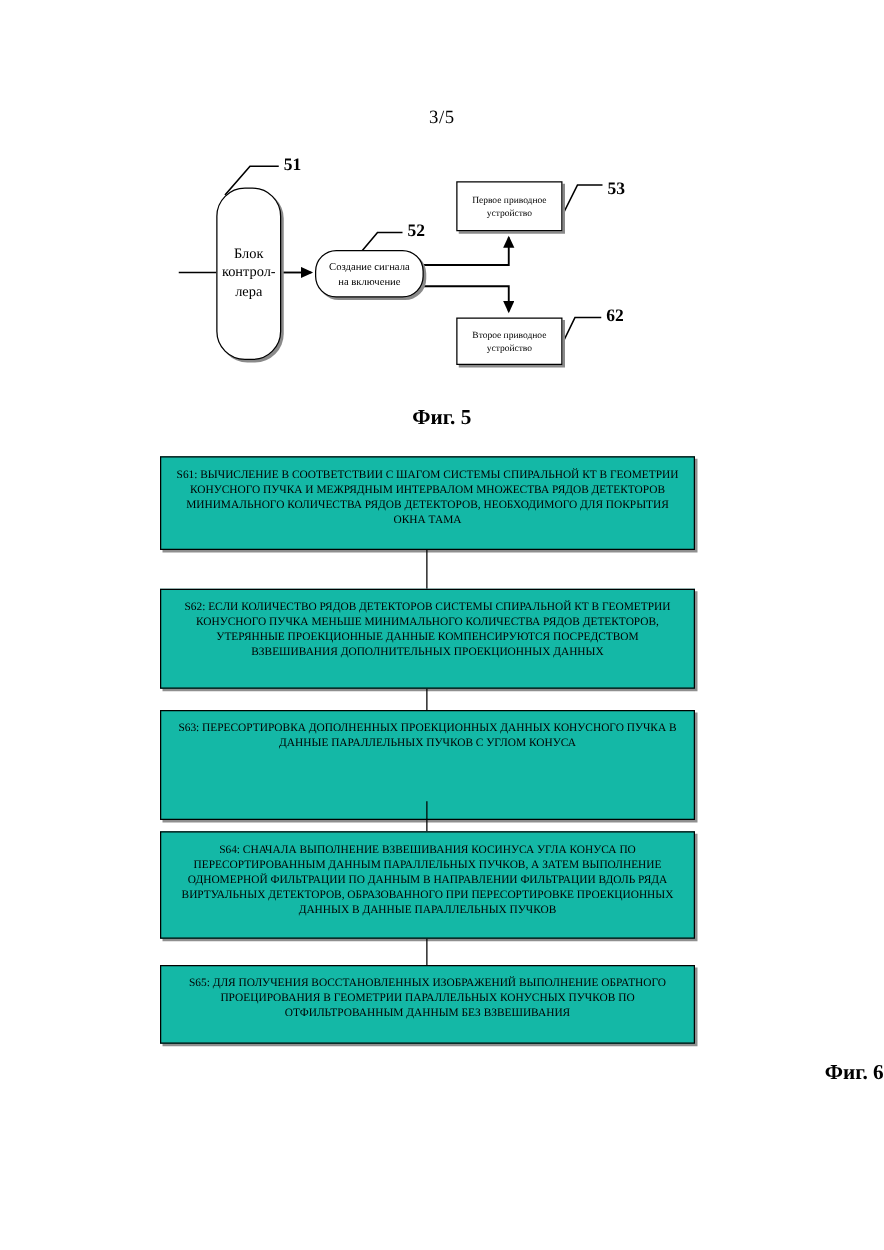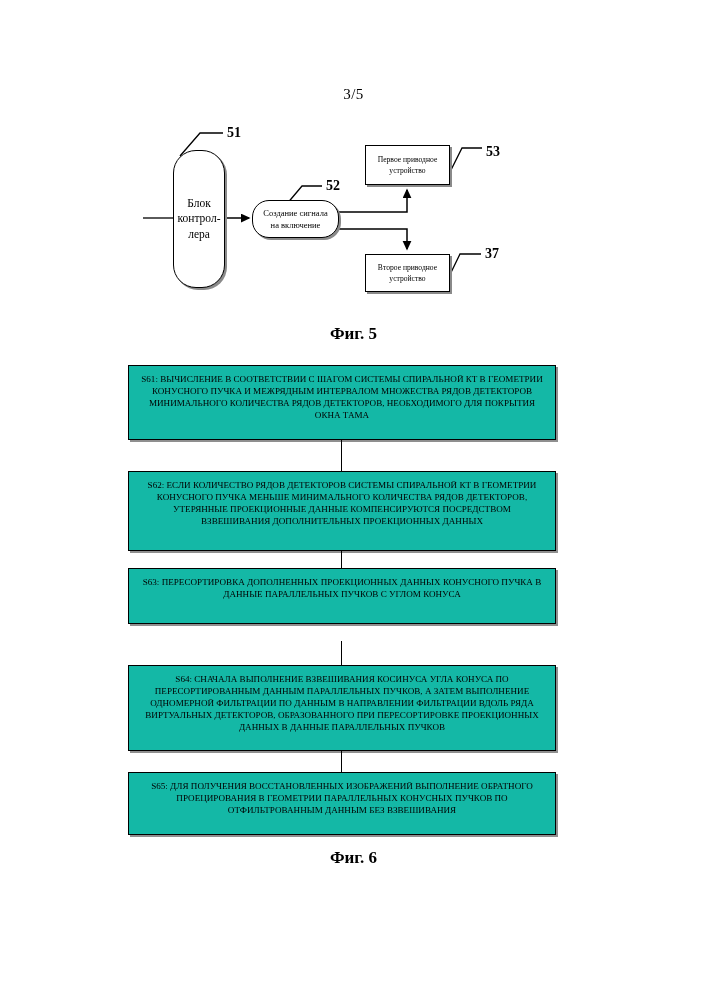--- a/index.html
+++ b/index.html
@@ -88,21 +88,21 @@
   .caption {
     position: absolute;
     width: 707px;
     left: 0;
     text-align: center;
     font-weight: bold;
     font-size: 17px;
     font-family: "Liberation Serif", "DejaVu Serif", serif;
   }
   #cap5 { top: 324px; text-align: center; }
-  #cap6 { top: 848px; }
+  #cap6 { top: 848px; text-align: right; }
 
   
   #fig6 { position: absolute; left: 0; top: 0; width: 707px; height: 1000px; }
 
   .step {
     position: absolute;
     left: 128px;
     width: 428px;
     box-sizing: border-box;
     border: 1.3px solid #000;
@@ -110,21 +110,21 @@
     background: #14b8a6;
     font-size: 9.1px;
     line-height: 1.32;
     text-align: center;
     font-family: "Liberation Serif", "DejaVu Serif", serif;
     padding: 7px 12px 0 12px;
   }
 
   #s61 { top: 365px;  height: 75px; }
   #s62 { top: 471px;  height: 80px; }
-  #s63 { top: 568px;  height: 56px; }
+  #s63 { top: 568px;  height: 88px; }
   #s64 { top: 665px;  height: 86px; }
   #s65 { top: 772px;  height: 63px; }
 
   .connector {
     position: absolute;
     left: 341px;
     width: 1.4px;
     background: #000;
   }
   #c1 { top: 440px; height: 31px; }
@@ -206,21 +206,21 @@
     </div>
 
     <div class="box box-shadowed" id="box54">
       <span>Второе приводное</span>
       <span>устройство</span>
     </div>
 
     <div class="f5-label" style="left:227px; top:125px;">51</div>
     <div class="f5-label" style="left:326px; top:178px;">52</div>
     <div class="f5-label" style="left:486px; top:144px;">53</div>
-    <div class="f5-label" style="left:485px; top:246px;">37</div>
+    <div class="f5-label" style="left:485px; top:246px;">62</div>
 
     <div class="caption" id="cap5">Фиг. 5</div>
   </div>
 
   <div id="fig6">
 
     <div class="step" id="s61">S61: ВЫЧИСЛЕНИЕ В СООТВЕТСТВИИ С ШАГОМ СИСТЕМЫ СПИРАЛЬНОЙ КТ В ГЕОМЕТРИИ КОНУСНОГО ПУЧКА И МЕЖРЯДНЫМ ИНТЕРВАЛОМ МНОЖЕСТВА РЯДОВ ДЕТЕКТОРОВ МИНИМАЛЬНОГО КОЛИЧЕСТВА РЯДОВ ДЕТЕКТОРОВ, НЕОБХОДИМОГО ДЛЯ ПОКРЫТИЯ ОКНА ТАМА</div>
     <div class="connector" id="c1"></div>
 
     <div class="step" id="s62">S62: ЕСЛИ КОЛИЧЕСТВО РЯДОВ ДЕТЕКТОРОВ СИСТЕМЫ СПИРАЛЬНОЙ КТ В ГЕОМЕТРИИ КОНУСНОГО ПУЧКА МЕНЬШЕ МИНИМАЛЬНОГО КОЛИЧЕСТВА РЯДОВ ДЕТЕКТОРОВ, УТЕРЯННЫЕ ПРОЕКЦИОННЫЕ ДАННЫЕ КОМПЕНСИРУЮТСЯ ПОСРЕДСТВОМ ВЗВЕШИВАНИЯ ДОПОЛНИТЕЛЬНЫХ ПРОЕКЦИОННЫХ ДАННЫХ</div>

